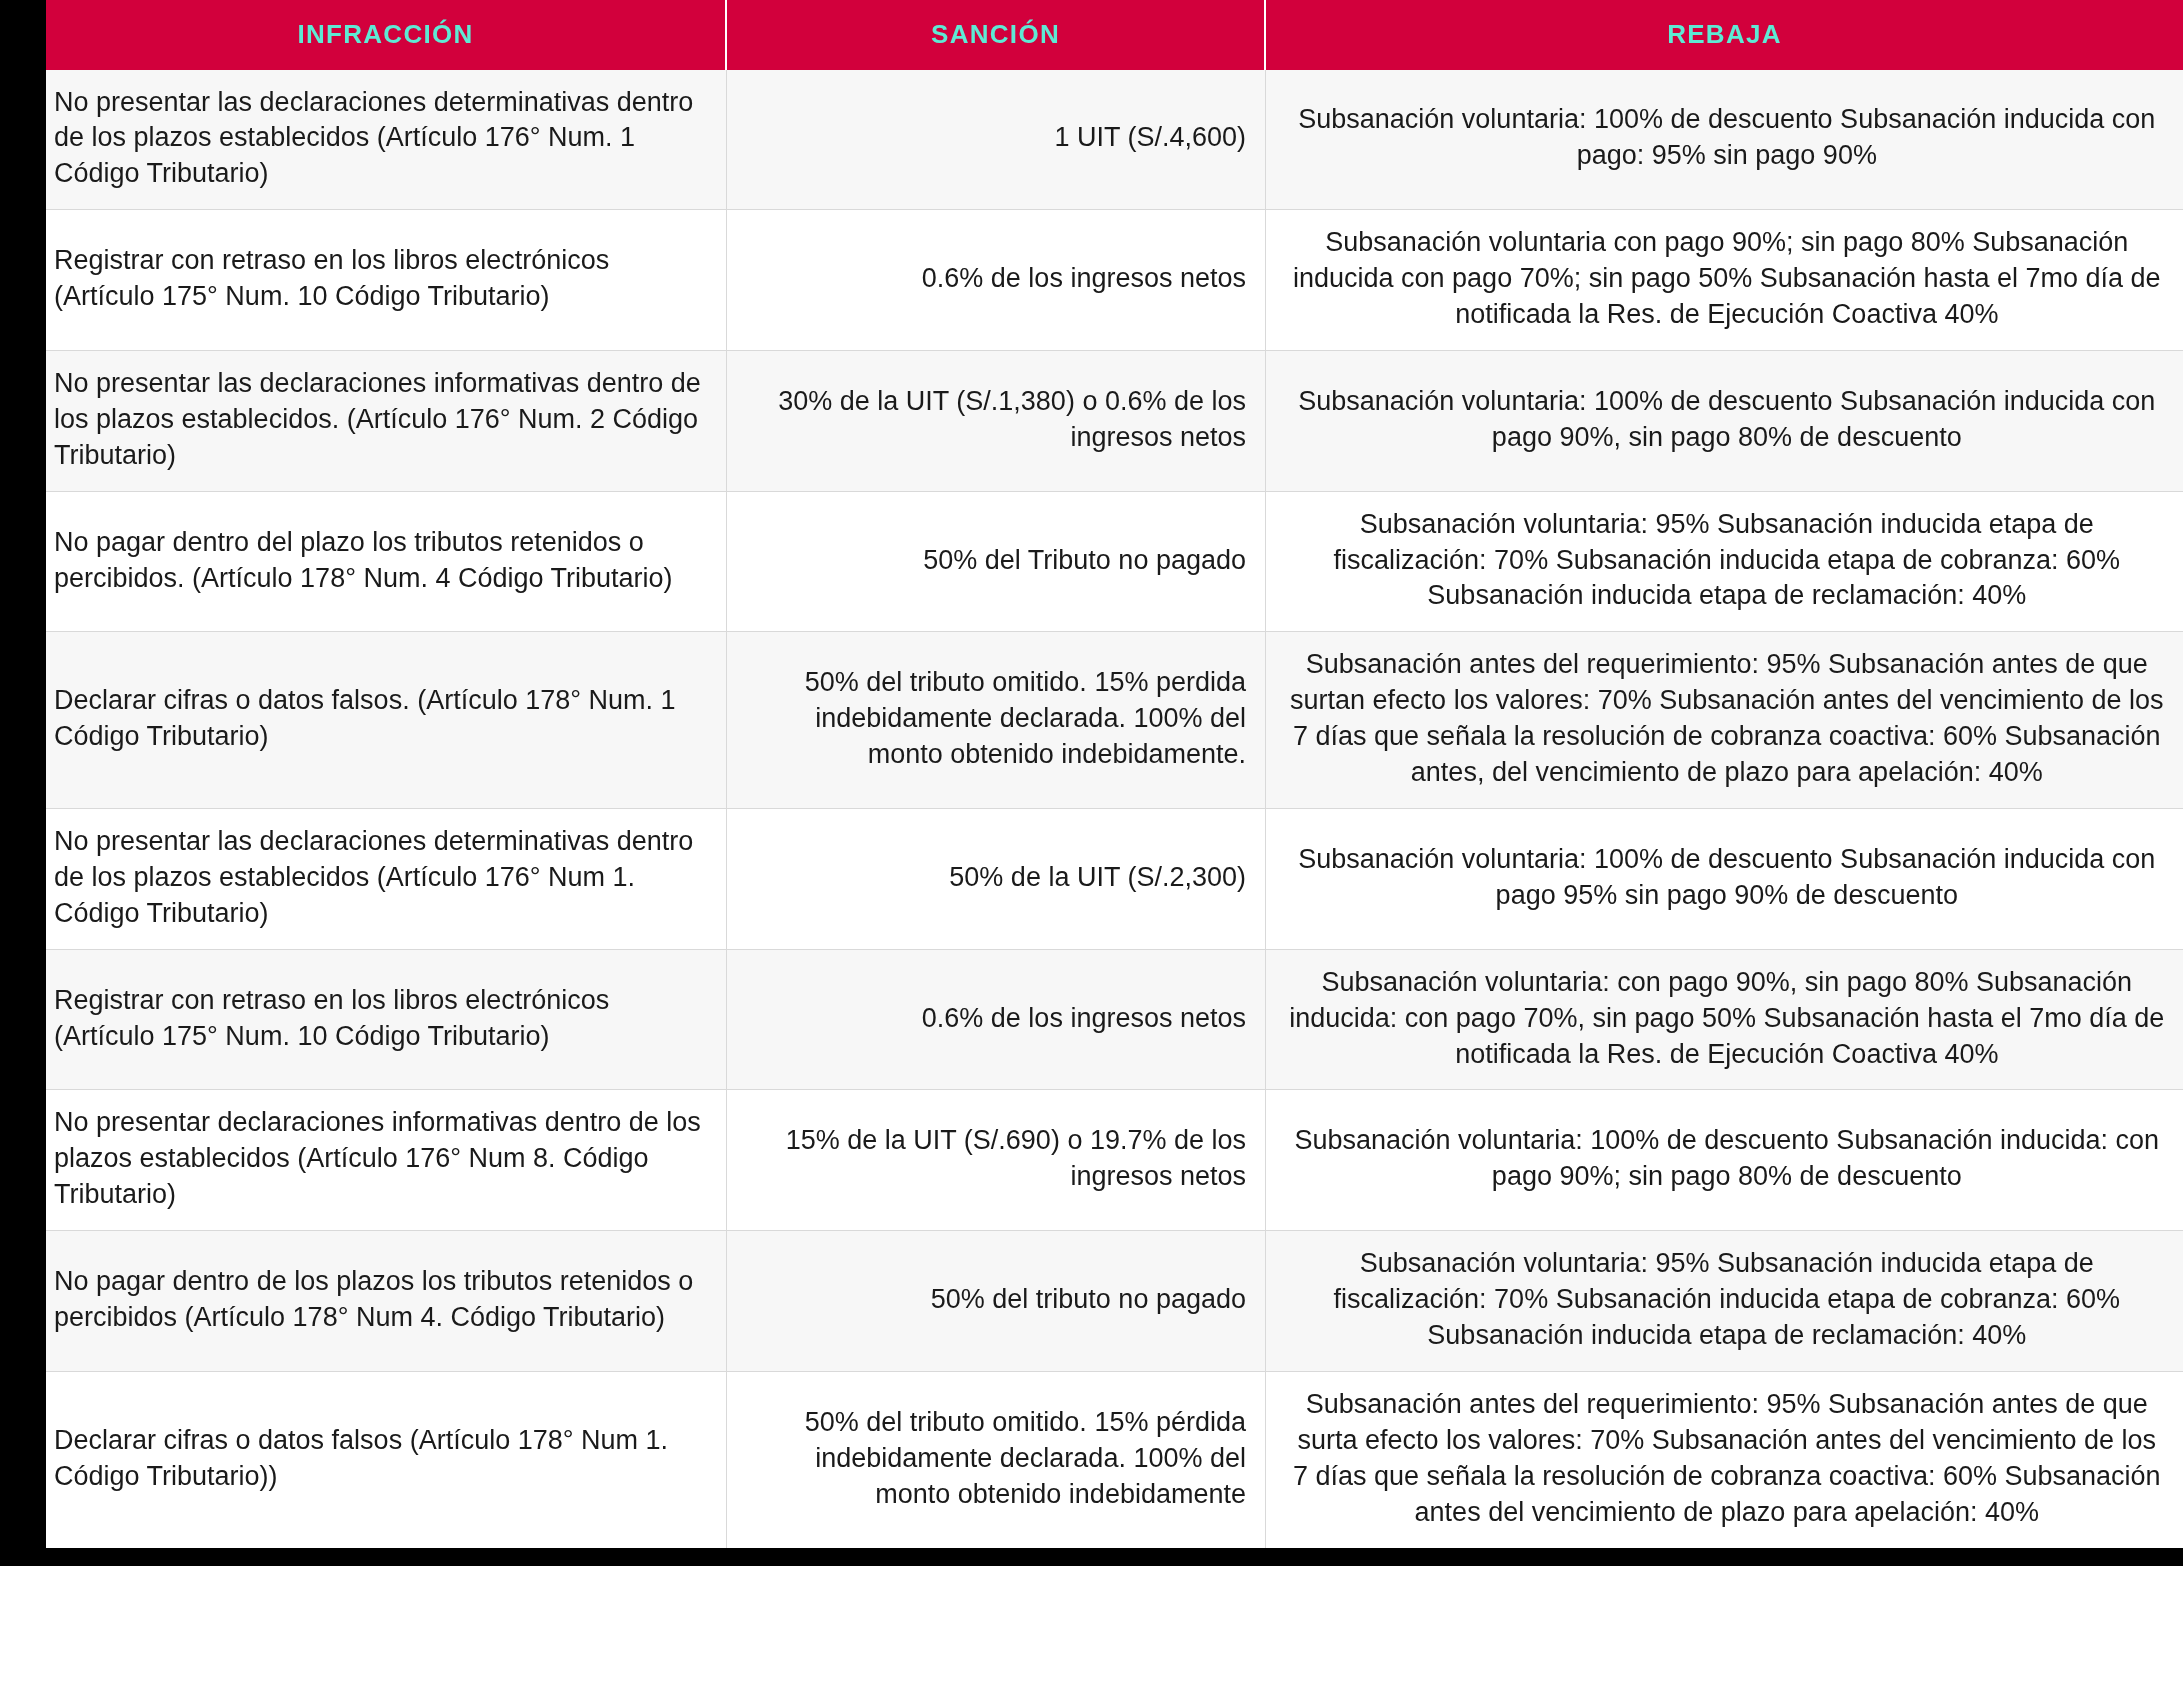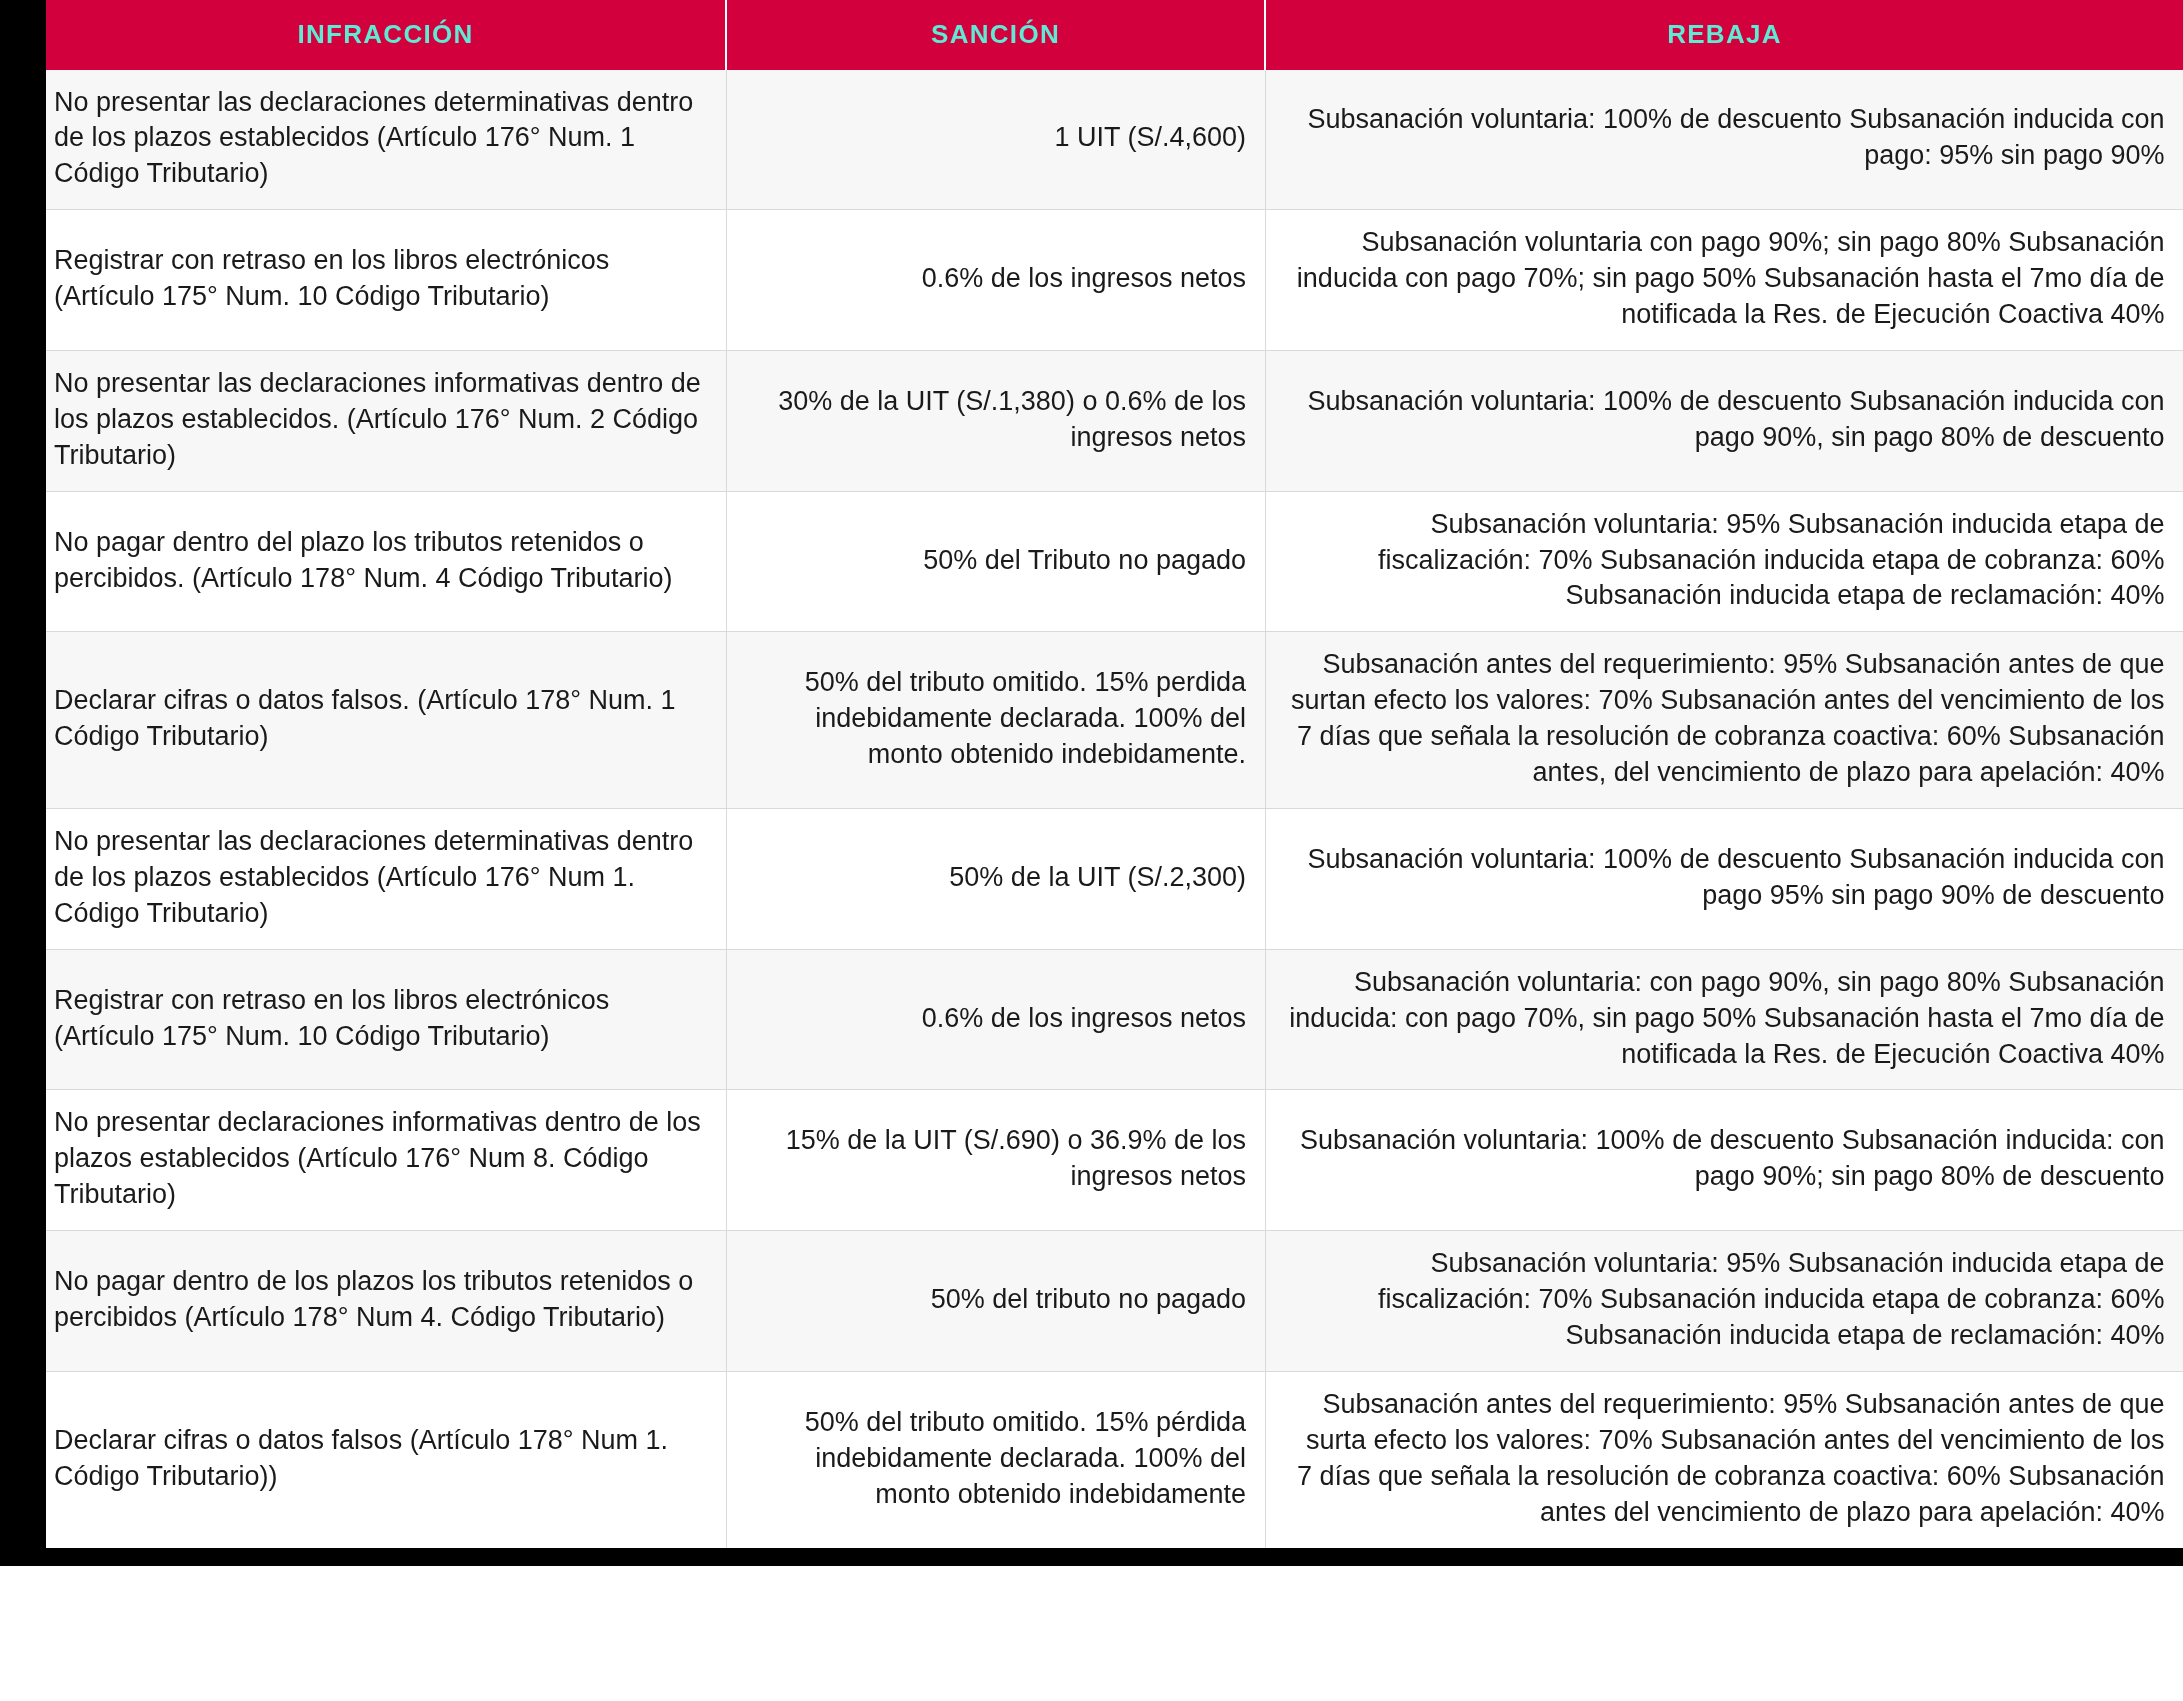--- a/index.html
+++ b/index.html
@@ -59,21 +59,21 @@
     border-right: 1.7px solid #d9d9d9;
     vertical-align: middle;
     background: #f7f7f7;
   }
   tbody tr:nth-child(even) td { background: #ffffff; }
   tbody td:last-child { border-right: none; }
   tbody tr:last-child td { border-bottom: none; }
 
   td.infraccion { text-align: left; padding-left: 8px; }
   td.sancion { text-align: right; }
-  td.rebaja { text-align: right; padding-left: 23.6px; }
+  td.rebaja { text-align: center; padding-left: 23.6px; }
 
   .bottom-bar {
     width: 2183px;
     height: 18.5px;
     background: #000000;
   }
 </style>
 </head>
 <body>
 
@@ -159,21 +159,21 @@
         <td class="rebaja">Subsanación voluntaria: con pago 90%, sin pago 80%
 Subsanación inducida: con pago 70%, sin pago 50%
 Subsanación hasta el 7mo día de notificada la Res. de Ejecución
 Coactiva 40%</td>
       </tr>
       <tr>
         <td class="infraccion">No presentar declaraciones informativas dentro
 de los plazos establecidos
 (Artículo 176° Num 8. Código Tributario)</td>
         <td class="sancion">15% de la UIT (S/.690) o
-36.9% de los ingresos netos</td>
+19.7% de los ingresos netos</td>
         <td class="rebaja">Subsanación voluntaria: 100% de descuento
 Subsanación inducida: con pago 90%; sin pago 80% de descuento</td>
       </tr>
       <tr>
         <td class="infraccion">No pagar dentro de los plazos los tributos
 retenidos o percibidos
 (Artículo 178° Num 4. Código Tributario)</td>
         <td class="sancion">50% del tributo no pagado</td>
         <td class="rebaja">Subsanación voluntaria: 95%
 Subsanación inducida etapa de fiscalización: 70%

